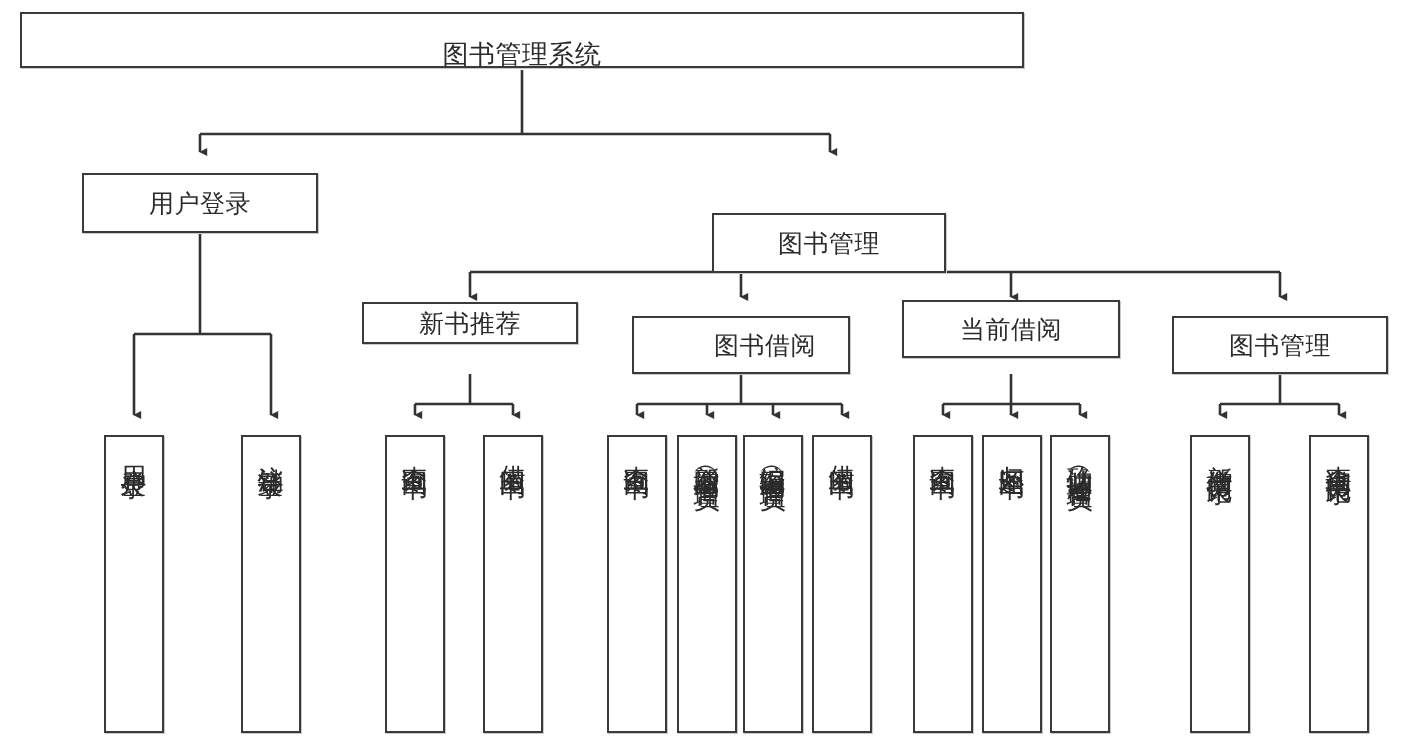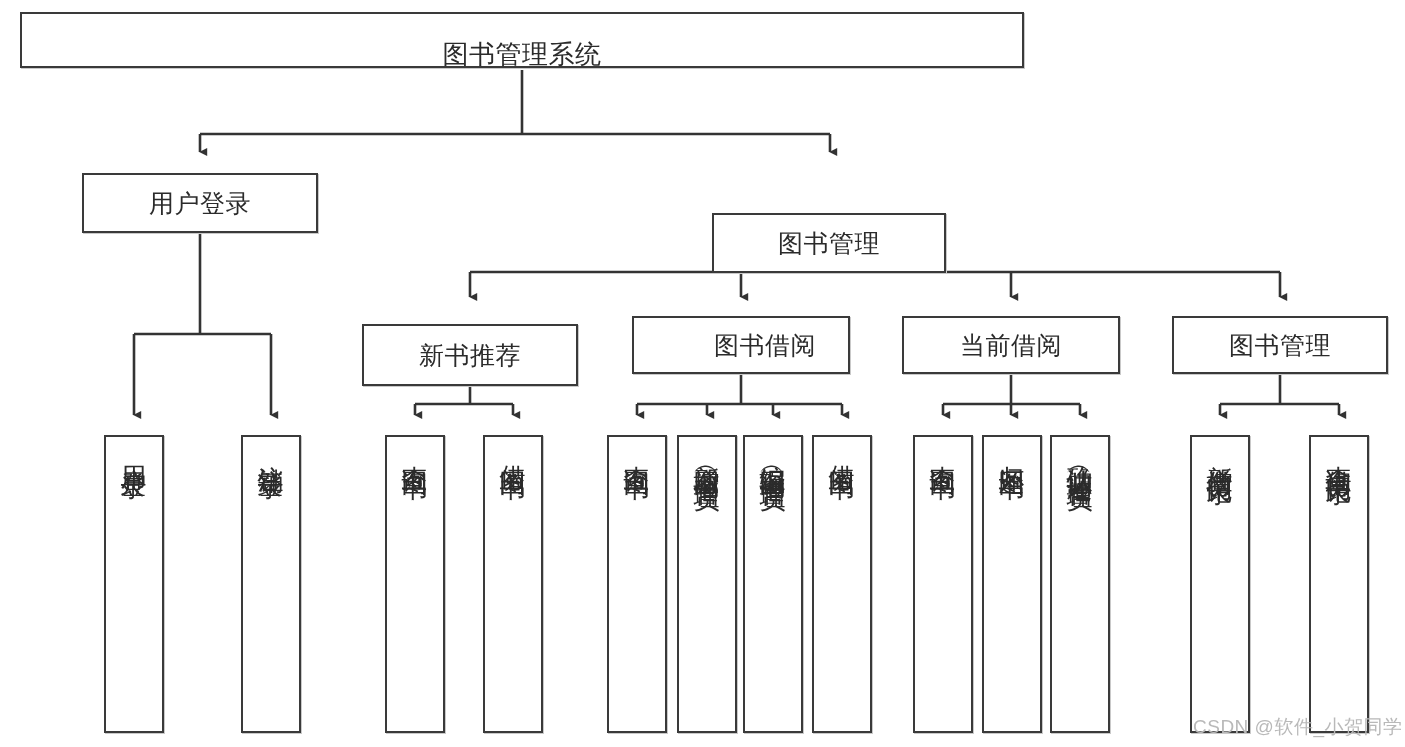--- a/index.html
+++ b/index.html
@@ -134,27 +134,27 @@
     <span class="label">图书管理系统</span>
   </div>
 
   <div class="node horiz" style="left:82px; top:173px; width:236px; height:60px;">
     <span class="label">用户登录</span>
   </div>
   <div class="node horiz" style="left:712px; top:173px; width:234px; height:60px;margin-top:40px;">
     <span class="label">图书管理</span>
   </div>
 
-  <div class="node horiz" style="left:362px; top:324px; width:216px; height:62px;">
+  <div class="node horiz" style="left:362px; top:302px; width:216px; height:42px;">
     <span class="label">新书推荐</span>
   </div>
   <div class="node horiz" style="left:632px; top:316px; width:218px; height:58px;padding-left:48px;">
     <span class="label">图书借阅</span>
   </div>
-  <div class="node horiz" style="left:902px; top:316px; width:218px; height:58px;">
+  <div class="node horiz" style="left:902px; top:300px; width:218px; height:58px;">
     <span class="label">当前借阅</span>
   </div>
   <div class="node horiz" style="left:1172px; top:316px; width:216px; height:58px;">
     <span class="label">图书管理</span>
   </div>
 
   <div class="node vert" style="left:104px; top:435px; width:60px; height:298px;">
     <span class="label">用户登录</span>
   </div>
   <div class="node vert" style="left:241px; top:435px; width:60px; height:298px;">
@@ -191,15 +191,14 @@
     <span class="label">确认归还（管理员）</span>
   </div>
 
   <div class="node vert" style="left:1190px; top:435px; width:60px; height:298px;">
     <span class="label">新增借阅记录</span>
   </div>
   <div class="node vert" style="left:1309px; top:435px; width:60px; height:298px;">
     <span class="label">查询借阅记录</span>
   </div>
 
-  <div class="watermark" style="left:1193px; top:714px;">CSDN @软件_小贺同学</div>
 
 </div>
 
 </body></html>

